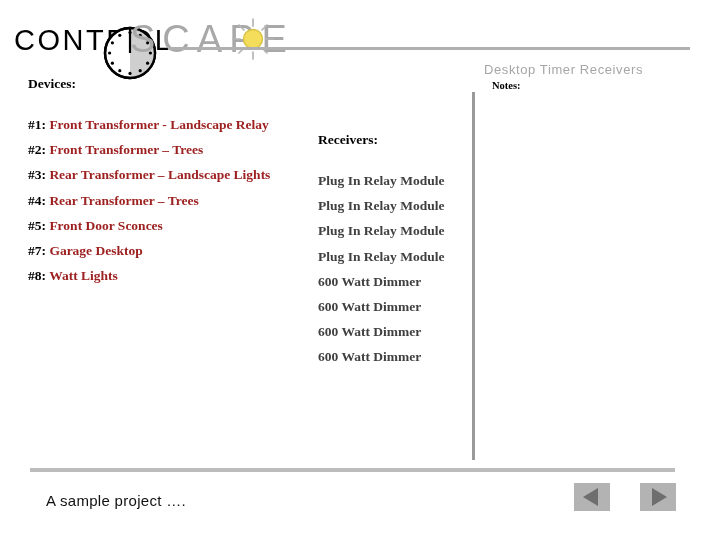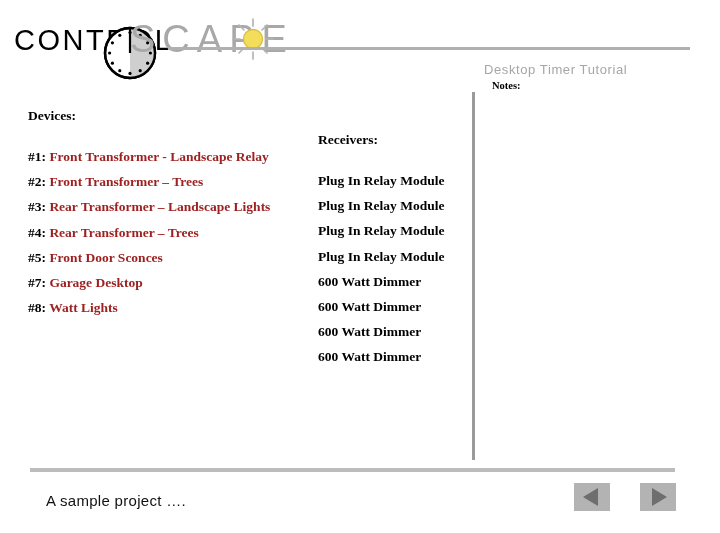--- a/index.html
+++ b/index.html
@@ -85,21 +85,21 @@
     white-space: nowrap;
   }
 
   
   #content {
     position: absolute;
     left: 0; top: 0;
     width: 720px;
     height: 533px;
   }
-  .col-devices  { position: absolute; left: 28px;  top: 108px; width: 290px; }
+  .col-devices  { position: absolute; left: 28px;  top: 76px; width: 290px; }
   .col-receivers{ position: absolute; left: 318px; top: 92px; width: 150px; margin-top: 40px; }
   .col-notes    { position: absolute; left: 492px; top: 80px; width: 200px; }
 
   .col-head {
     font-family: "Liberation Serif", serif;
     font-size: 13.5px;
     font-weight: bold;
     color: #000000;
     line-height: 16px;
     height: 36px;
@@ -125,21 +125,21 @@
   }
   .row .val {
     color: #9e2121;
   }
   .row-recv {
     height: 25.2px;
     line-height: 25.2px;
     white-space: nowrap;
     font-size: 13.5px;
     font-weight: bold;
-    color: #000000;
+    color: #404040;
   }
 
   #vertical-divider {
     position: absolute;
     left: 472px;
     top: 92px;
     width: 3px;
     height: 368px;
     background: #9a9a9a;
   }
@@ -219,21 +219,21 @@
         <line x1="32" y1="32" x2="37" y2="37"></line>
         <line x1="37" y1="9" x2="32" y2="14"></line>
         <line x1="14" y1="32" x2="9" y2="37"></line>
       </g>
       <circle cx="23" cy="23" r="9.5" fill="#f5dd5c" stroke="#d8c244" stroke-width="1.4"></circle>
     </svg>
   </div>
 
   <div id="header-rule"></div>
 
-  <div id="tutorial-title">Desktop Timer Tutorial</div>
+  <div id="tutorial-title">Desktop Timer Receivers</div>
 </div>
 
 <div id="content">
 
   <div class="col-devices">
     <div class="col-head">Devices:</div>
 
     <div class="row">
       <span class="num">#1:</span>
       <span class="val">Front Transformer - Landscape Relay</span>

